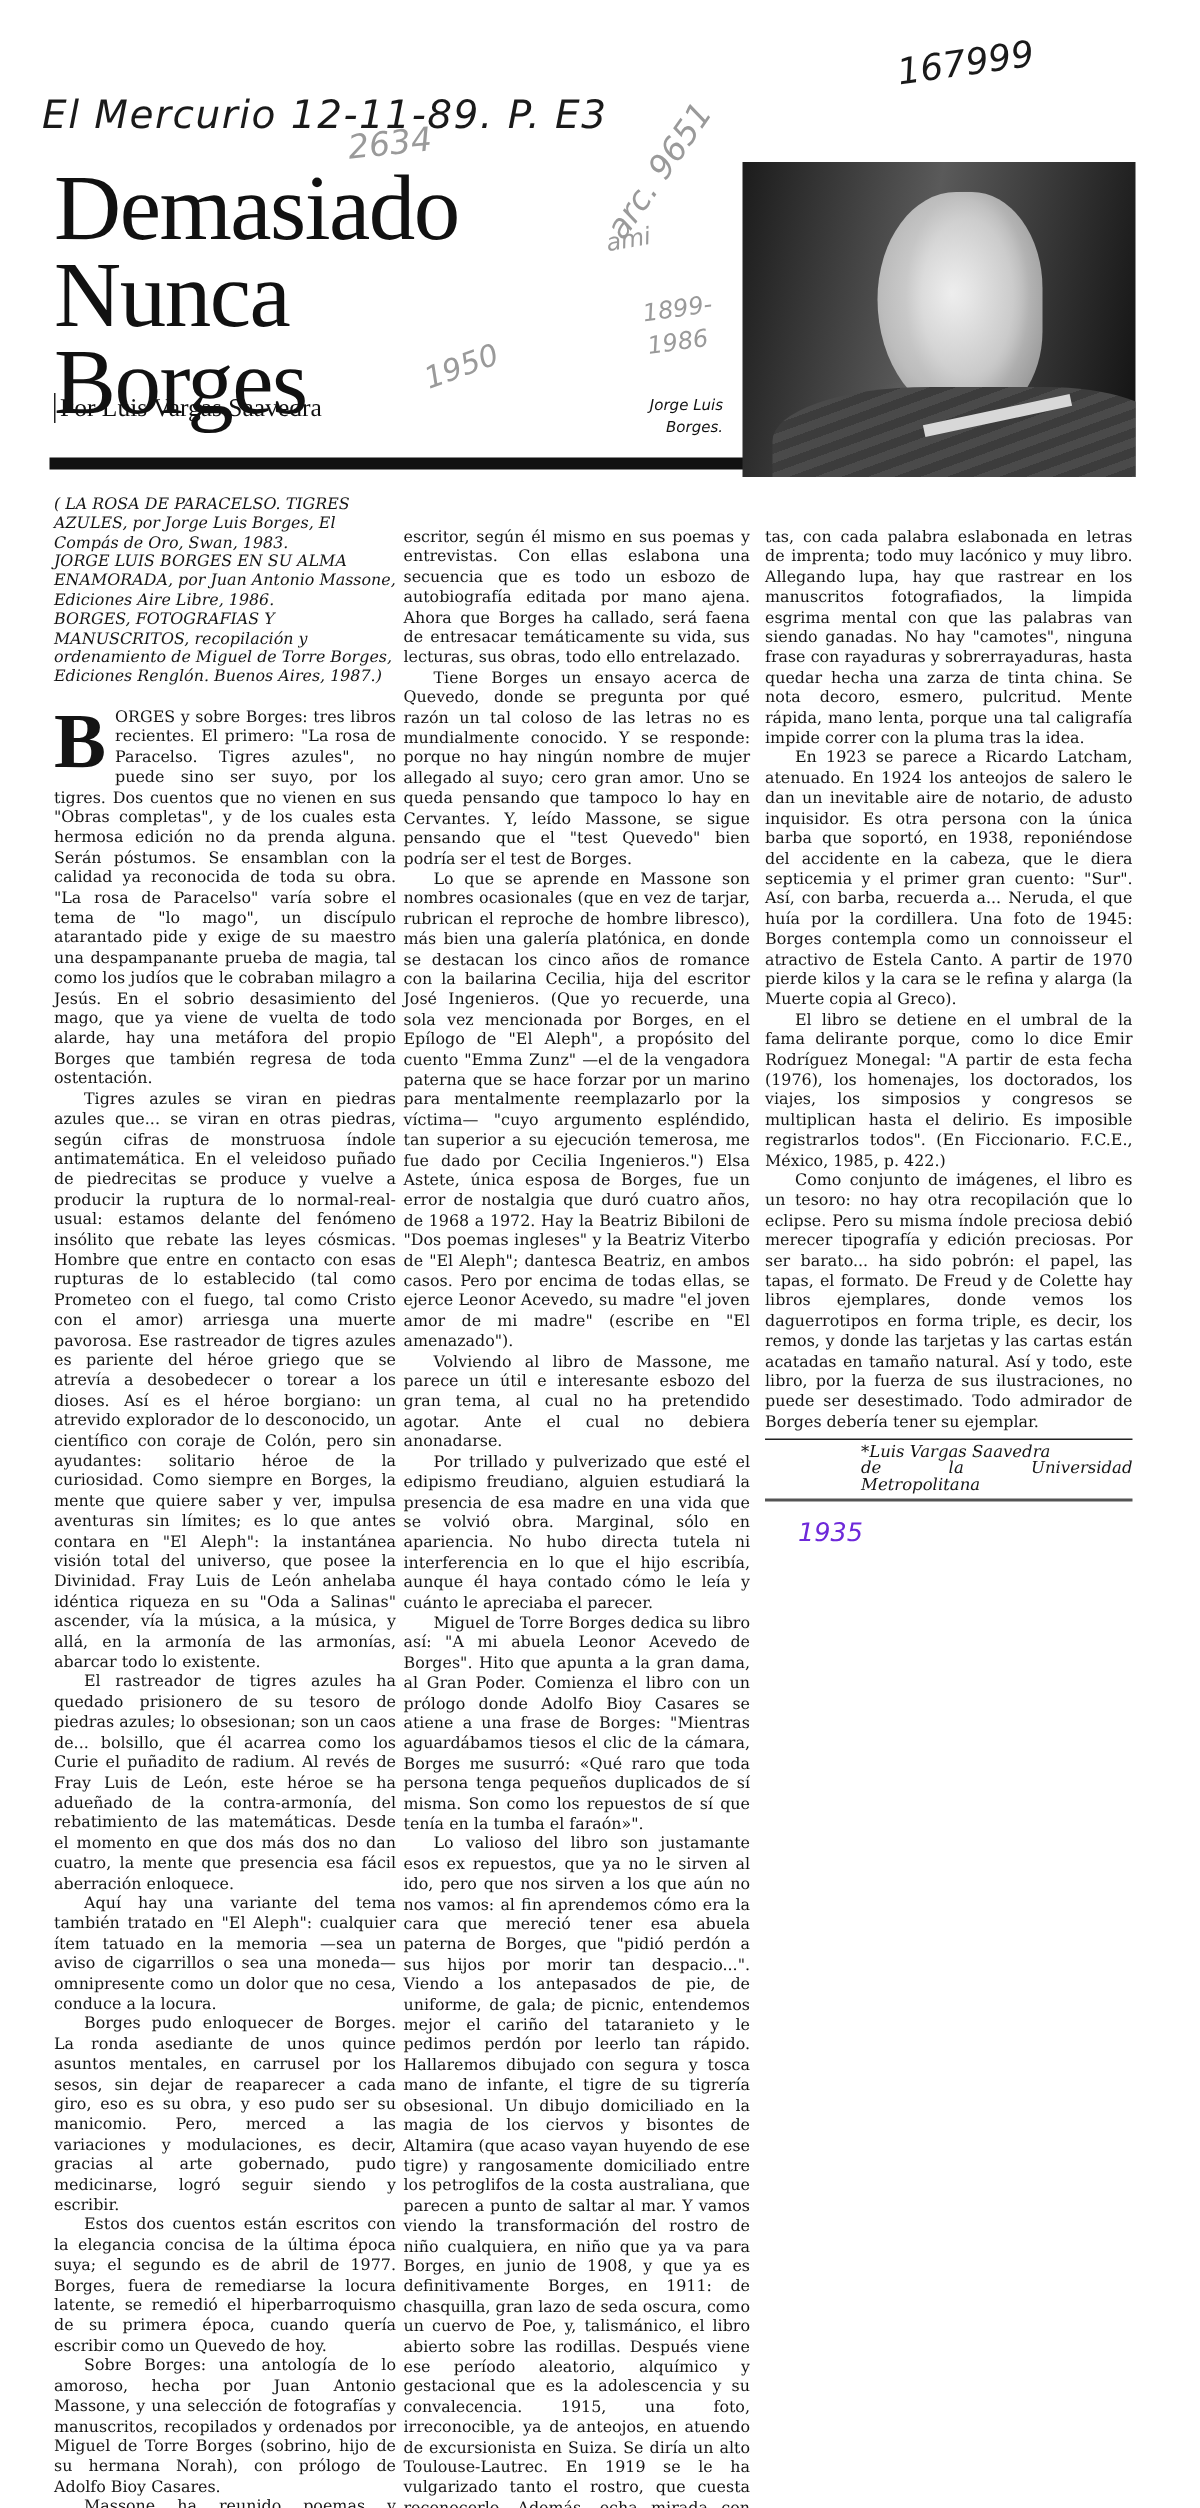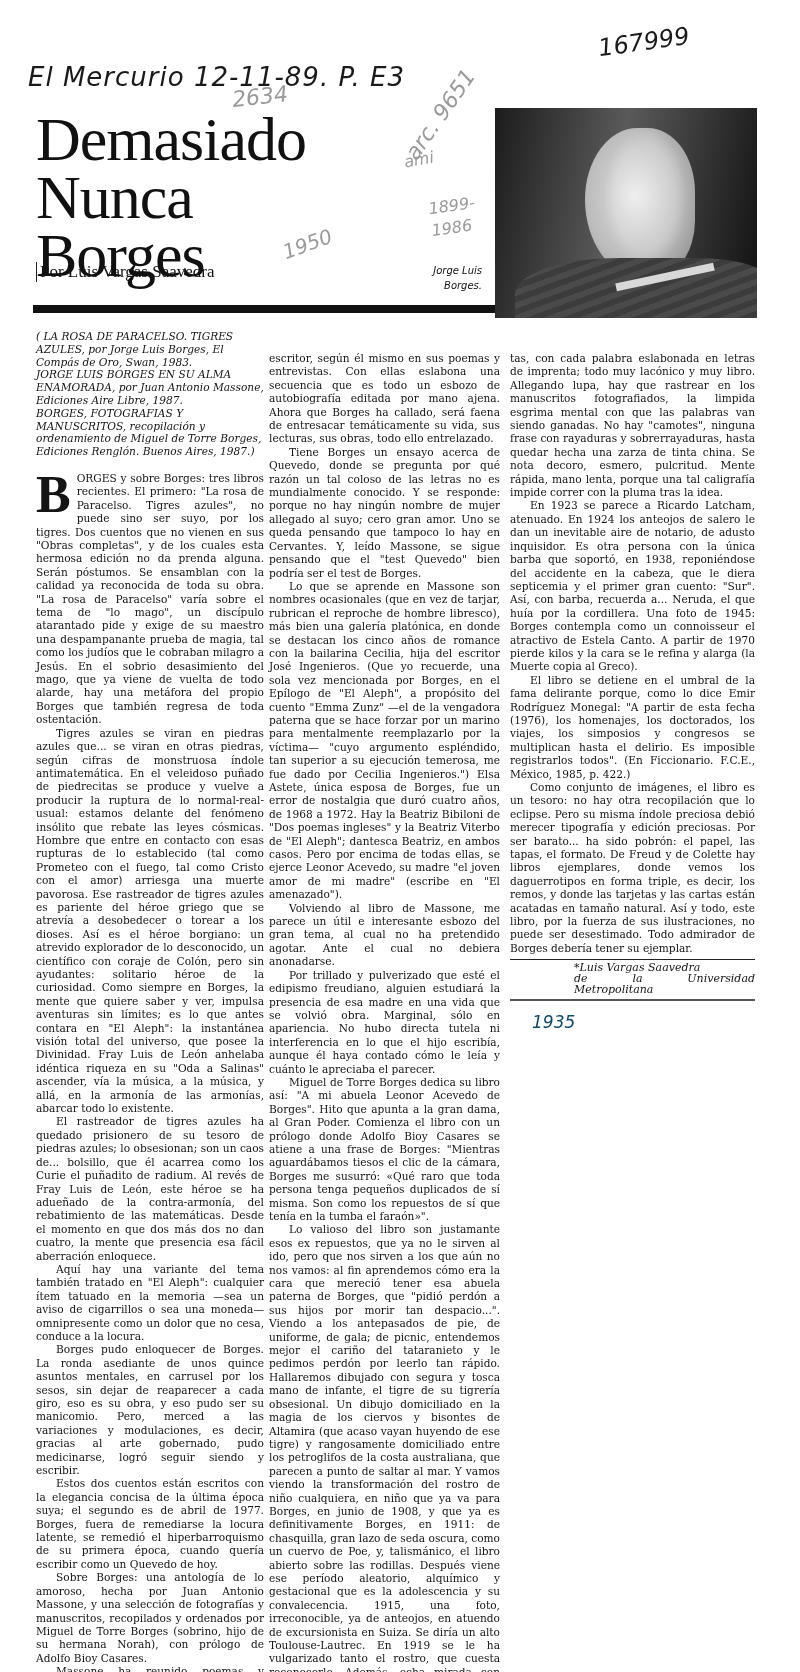--- a/index.html
+++ b/index.html
@@ -6,21 +6,21 @@
   body { width: 800px; height: 1672px; position: relative; overflow: hidden; font-family: "DejaVu Serif", serif; color: #111; }
   .hand { position: absolute; font-family: "DejaVu Sans", sans-serif; font-style: italic; color: #222; }
   .hand.faint { color: #9a9a9a; }
   #h-source { left: 28px; top: 46px; font-size: 26px; letter-spacing: 1px; color: #1a1a1a; margin-top: 16px; }
   #h-num { left: 598px; top: 28px; font-size: 24px; transform: rotate(-8deg); color: #1a1a1a; }
   #h-2634 { left: 232px; top: 84px; font-size: 22px; transform: rotate(-6deg); }
   #h-arc { left: 400px; top: 42px; font-size: 22px; transform: rotate(-55deg); transform-origin: left top; top: 150px; }
   #h-ami { left: 404px; top: 150px; font-size: 16px; transform: rotate(-10deg); }
   #h-dates { left: 430px; top: 195px; font-size: 16px; line-height: 22px; transform: rotate(-8deg); width: 46px; }
   #h-1950 { left: 282px; top: 232px; font-size: 20px; transform: rotate(-20deg); }
-  #h-1935 { left: 532px; top: 1012px; font-size: 17px; color: #0c4a6e; }
+  #h-1935 { left: 532px; top: 1012px; font-size: 17px; color: #6d28d9; }
 
   .headline { position: absolute; left: 36px; top: 110px; font-family: "Liberation Serif", serif; font-size: 62px; line-height: 58px; font-weight: 400; letter-spacing: -1px; }
   .headline div { margin: 0; }
   .byline { position: absolute; left: 36px; top: 262px; font-family: "Liberation Serif", serif; font-size: 17px; border-left: 1px solid #222; padding-left: 3px; }
   .caption { position: absolute; left: 420px; top: 263px; width: 62px; text-align: right; font-family: "DejaVu Sans", sans-serif; font-style: italic; font-size: 10px; line-height: 15px; }
   .rule { position: absolute; left: 33px; top: 305px; width: 465px; height: 8px; background: #111; }
   .photo { position: absolute; left: 495px; top: 108px; width: 262px; height: 210px; overflow: hidden;
     background:
       radial-gradient(ellipse 55px 95px at 150px 90px, #e9e9e9 0%, #bdbdbd 55%, transparent 75%),
       radial-gradient(ellipse 90px 60px at 130px 190px, #6b6b6b 0%, transparent 80%),
@@ -63,21 +63,21 @@
 
 <div class="photo">
   <div class="face"></div>
   <div class="coat"></div>
   <div class="light"></div>
 </div>
 
 <div class="col" id="col1">
   <div class="biblio">
     <div>( LA ROSA DE PARACELSO. TIGRES AZULES, por Jorge Luis Borges, El Compás de Oro, Swan, 1983.</div>
-    <div>JORGE LUIS BORGES EN SU ALMA ENAMORADA, por Juan Antonio Massone, Ediciones Aire Libre, 1987.</div>
+    <div>JORGE LUIS BORGES EN SU ALMA ENAMORADA, por Juan Antonio Massone, Ediciones Aire Libre, 1986.</div>
     <div>BORGES, FOTOGRAFIAS Y MANUSCRITOS, recopilación y ordenamiento de Miguel de Torre Borges, Ediciones Renglón. Buenos Aires, 1987.)</div>
   </div>
   <p class="noindent"><span class="dropcap">B</span><span>ORGES y sobre Borges: tres libros recientes. El primero: "La rosa de Paracelso. Tigres azules", no puede sino ser suyo, por los tigres. Dos cuentos que no vienen en sus "Obras completas", y de los cuales esta hermosa edición no da prenda alguna. Serán póstumos. Se ensamblan con la calidad ya reconocida de toda su obra. "La rosa de Paracelso" varía sobre el tema de "lo mago", un discípulo atarantado pide y exige de su maestro una despampanante prueba de magia, tal como los judíos que le cobraban milagro a Jesús. En el sobrio desasimiento del mago, que ya viene de vuelta de todo alarde, hay una metáfora del propio Borges que también regresa de toda ostentación.</span></p>
   <p>Tigres azules se viran en piedras azules que... se viran en otras piedras, según cifras de monstruosa índole antimatemática. En el veleidoso puñado de piedrecitas se produce y vuelve a producir la ruptura de lo normal-real-usual: estamos delante del fenómeno insólito que rebate las leyes cósmicas. Hombre que entre en contacto con esas rupturas de lo establecido (tal como Prometeo con el fuego, tal como Cristo con el amor) arriesga una muerte pavorosa. Ese rastreador de tigres azules es pariente del héroe griego que se atrevía a desobedecer o torear a los dioses. Así es el héroe borgiano: un atrevido explorador de lo desconocido, un científico con coraje de Colón, pero sin ayudantes: solitario héroe de la curiosidad. Como siempre en Borges, la mente que quiere saber y ver, impulsa aventuras sin límites; es lo que antes contara en "El Aleph": la instantánea visión total del universo, que posee la Divinidad. Fray Luis de León anhelaba idéntica riqueza en su "Oda a Salinas" ascender, vía la música, a la música, y allá, en la armonía de las armonías, abarcar todo lo existente.</p>
   <p>El rastreador de tigres azules ha quedado prisionero de su tesoro de piedras azules; lo obsesionan; son un caos de... bolsillo, que él acarrea como los Curie el puñadito de radium. Al revés de Fray Luis de León, este héroe se ha adueñado de la contra-armonía, del rebatimiento de las matemáticas. Desde el momento en que dos más dos no dan cuatro, la mente que presencia esa fácil aberración enloquece.</p>
   <p>Aquí hay una variante del tema también tratado en "El Aleph": cualquier ítem tatuado en la memoria —sea un aviso de cigarrillos o sea una moneda— omnipresente como un dolor que no cesa, conduce a la locura.</p>
   <p>Borges pudo enloquecer de Borges. La ronda asediante de unos quince asuntos mentales, en carrusel por los sesos, sin dejar de reaparecer a cada giro, eso es su obra, y eso pudo ser su manicomio. Pero, merced a las variaciones y modulaciones, es decir, gracias al arte gobernado, pudo medicinarse, logró seguir siendo y escribir.</p>
   <p>Estos dos cuentos están escritos con la elegancia concisa de la última época suya; el segundo es de abril de 1977. Borges, fuera de remediarse la locura latente, se remedió el hiperbarroquismo de su primera época, cuando quería escribir como un Quevedo de hoy.</p>
   <p>Sobre Borges: una antología de lo amoroso, hecha por Juan Antonio Massone, y una selección de fotografías y manuscritos, recopilados y ordenados por Miguel de Torre Borges (sobrino, hijo de su hermana Norah), con prólogo de Adolfo Bioy Casares.</p>
   <p>Massone ha reunido poemas y declaraciones de Borges, donde aparece el tema del amor. Quiere demostrar que en vez de ser Borges un tipo frío y libresco, sea un perpetuo enamorado. Aunque no logra convencerme de que sea un... apasionado, en el tórrido sentido romántico, y menos aun un Don Juan sofrenado, me corrobora lo que ya su poesía propone: tranquila emoción ante alguna mujer. Su enfoque tiene el noble propósito de humanizar al</p>

